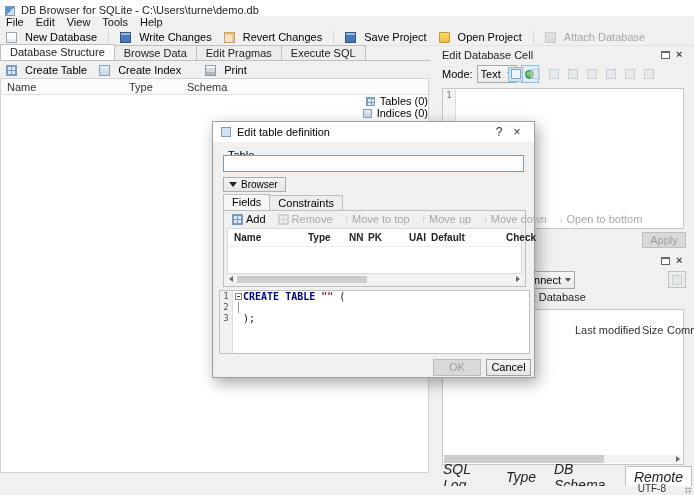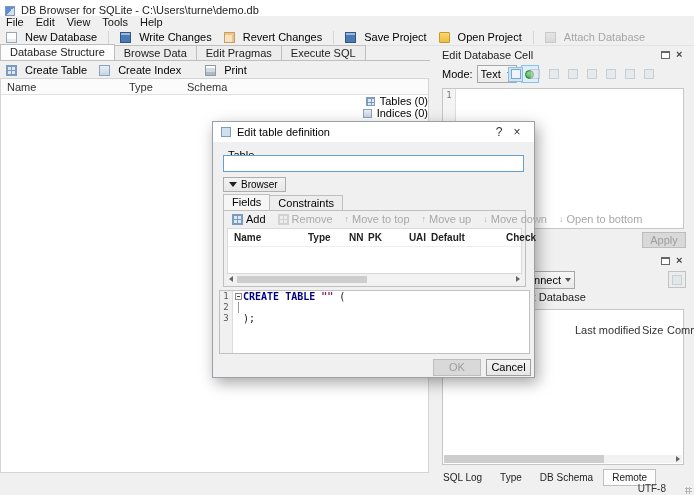--- a/index.html
+++ b/index.html
@@ -98,21 +98,21 @@
   .mini-btn .ic { width:10px; height:10px; background:#dfe4e9; border:1px solid #b3bcc4; opacity:.6; }
   .curdb-label { position:absolute; left:66px; top:38px; font-size:11px; color:#222; }
   .remote-table { position:absolute; left:9px; top:56px; width:242px; height:156px; background:#fff; border:1px solid #c6c6c6; }
   .remote-cols span { position:absolute; top:14px; font-size:11px; color:#333; white-space:nowrap; }
   .remote-hscroll { position:absolute; left:1px; right:1px; bottom:1px; height:8px; background:#f2f2f2; }
   .remote-thumb { position:absolute; left:0; top:0; width:160px; height:8px; background:#cdcdcd; }
   .scroll-arrow-r { position:absolute; right:2px; top:1px; width:0; height:0; border-top:3px solid transparent; border-bottom:3px solid transparent; border-left:4px solid #666; }
 
   
   .docktabs { position:absolute; left:433px; top:468px; width:259px; height:18px; display:flex; align-items:center; gap:2px; padding-left:2px; }
-  .dtab { padding:2px 8px; font-size:10px; color:#222; }
+  .dtab { padding:2px 8px; font-size:14px; color:#222;font-style:italic; }
   .dtab.active { background:#fcfcfc; border:1px solid #bfbfbf; }
   .statusbar { position:absolute; left:0; top:486px; width:694px; height:9px; background:#f0f0f0; }
   .encoding { position:absolute; right:28px; top:-3px; font-size:10px; color:#333; }
   .grip { position:absolute; right:2px; bottom:1px; width:7px; height:7px;
       background:radial-gradient(circle,#b5b5b5 1px,transparent 1.2px) 0 0/3px 3px; }
 
   
   .dialog { position:absolute; left:212px; top:121px; width:323px; height:257px; background:#f0f0f0; border:1px solid #9aa0a6; box-shadow:3px 5px 14px rgba(0,0,0,.35); z-index:10; }
   .dlg-titlebar { height:20px; background:#ffffff; display:flex; align-items:center; padding:0 8px; }
   .dlg-icon { width:10px; height:10px; background:#cfe0ef; border:1px solid #7d9cbd; margin-right:6px; }

